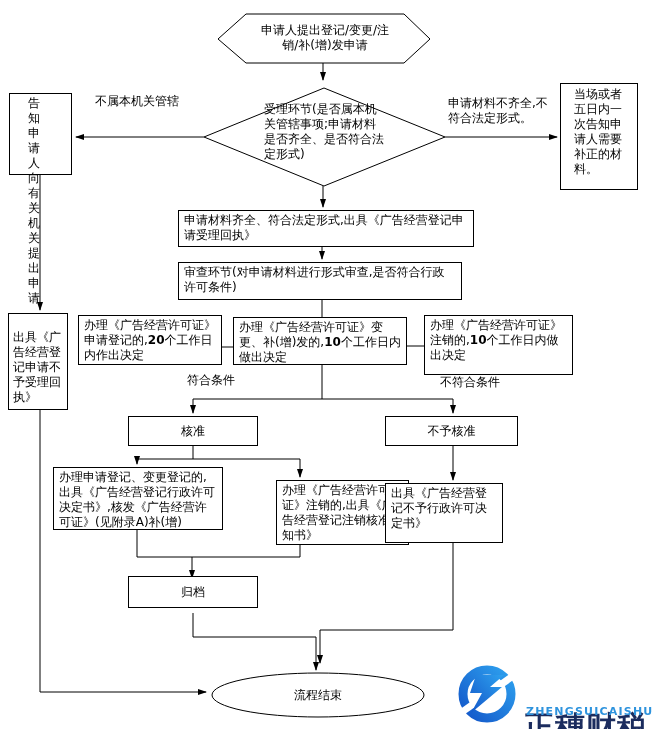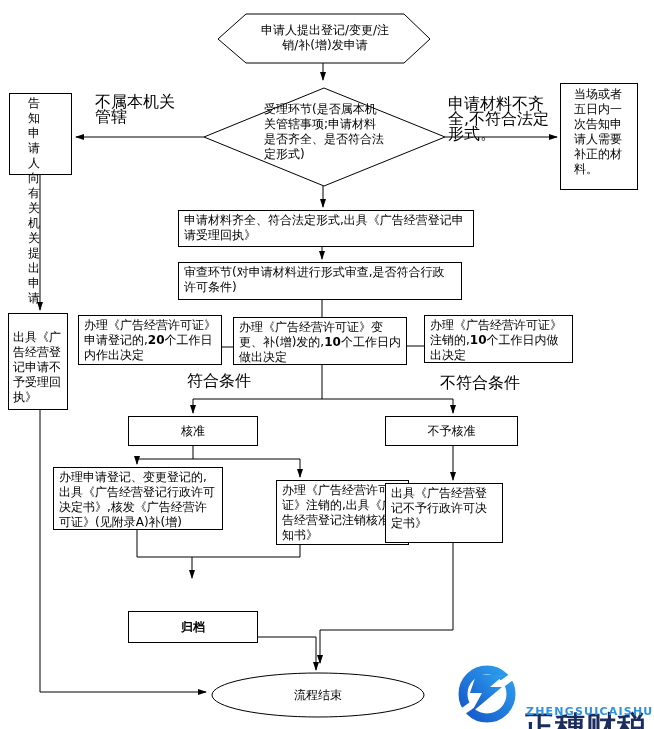--- a/index.html
+++ b/index.html
@@ -11,21 +11,21 @@
   .node{
     position:absolute;border:1px solid #000;background:#fff;
     font-size:12px;line-height:15px;box-sizing:border-box;
     padding:2px 5px;text-align:left;
   }
   .node.center{text-align:center;display:flex;align-items:center;justify-content:center;padding:12px;}
   .shape-text{
     position:absolute;font-size:12px;line-height:15px;text-align:center;
   }
   .edge-label{
-    position:absolute;font-size:16px;line-height:15px;text-align:left;background:transparent;
+    position:absolute;font-size:12px;line-height:15px;text-align:left;background:transparent;
   }
   .bold-num{font-weight:bold;}
   .brand-word{
     position:absolute;left:524px;top:670px;width:126px;
     font-size:30px;font-weight:bold;letter-spacing:1px;line-height:34px;white-space:nowrap;
   }
   .brand-sub{
     position:absolute;left:526px;top:705px;width:126px;
     font-size:11px;font-weight:bold;letter-spacing:1.2px;white-space:nowrap;
   }
@@ -96,33 +96,33 @@
   <div class="node" style="left:178px;top:210px;width:296px;height:37px;">申请材料齐全、符合法定形式,出具《广告经营登记申请受理回执》</div>
 
   <div class="node" style="left:178px;top:262px;width:284px;height:38px;">审查环节(对申请材料进行形式审查,是否符合行政许可条件)</div>
 
   <div class="node" style="left:8px;top:313px;width:60px;height:97px;padding:16px 4px;">出具《广告经营登记申请不予受理回执》</div>
 
   <div class="node" style="left:78px;top:315px;width:144px;height:50px;"><span>办理《广告经营许可证》申请登记的,</span><span class="bold-num">20</span><span>个工作日内作出决定</span></div>
 
   <div class="node" style="left:233px;top:317px;width:174px;height:48px;"><span>办理《广告经营许可证》变更、补(增)发的,</span><span class="bold-num">10</span><span>个工作日内做出决定</span></div>
 
-  <div class="node" style="left:424px;top:315px;width:149px;height:48px;"><span>办理《广告经营许可证》注销的,</span><span class="bold-num">10</span><span>个工作日内做出决定</span></div>
+  <div class="node" style="left:424px;top:315px;width:149px;height:60px;"><span>办理《广告经营许可证》注销的,</span><span class="bold-num">10</span><span>个工作日内做出决定</span></div>
 
   <div class="node center" style="left:128px;top:416px;width:130px;height:30px;">核准</div>
 
   <div class="node center" style="left:385px;top:416px;width:133px;height:30px;">不予核准</div>
 
   <div class="node" style="left:53px;top:467px;width:170px;height:63px;">办理申请登记、变更登记的,出具《广告经营登记行政许可决定书》,核发《广告经营许可证》(见附录A)补(增)</div>
 
   <div class="node" style="left:235px;top:480px;width:133px;height:65px;margin-left:41px;">办理《广告经营许可证》注销的,出具《广告经营登记注销核准通知书》</div>
 
   <div class="node" style="left:385px;top:483px;width:118px;height:60px;">出具《广告经营登记不予行政许可决定书》</div>
 
-  <div class="node center" style="left:128px;top:611px;width:130px;height:32px;font-weight:bold;">归档</div>
+  <div class="node center" style="left:128px;top:576px;width:130px;height:32px;">归档</div>
 
   <div class="edge-label" style="left:95px;top:94px;width:86px;">不属本机关管辖</div>
   <div class="edge-label" style="left:448px;top:96px;width:104px;">申请材料不齐全,不符合法定形式。</div>
   <div class="edge-label" style="left:187px;top:373px;width:80px;">符合条件</div>
   <div class="edge-label" style="left:392px;top:375px;width:90px;margin-left:48px;">不符合条件</div>
 
   <div class="brand-word" style="color: rgb(27, 44, 94); margin-top: 40px;">正穗财税</div>
   <div class="brand-sub" style="color: rgb(46, 147, 221);">ZHENGSUICAISHUI</div>
 
 </div>

